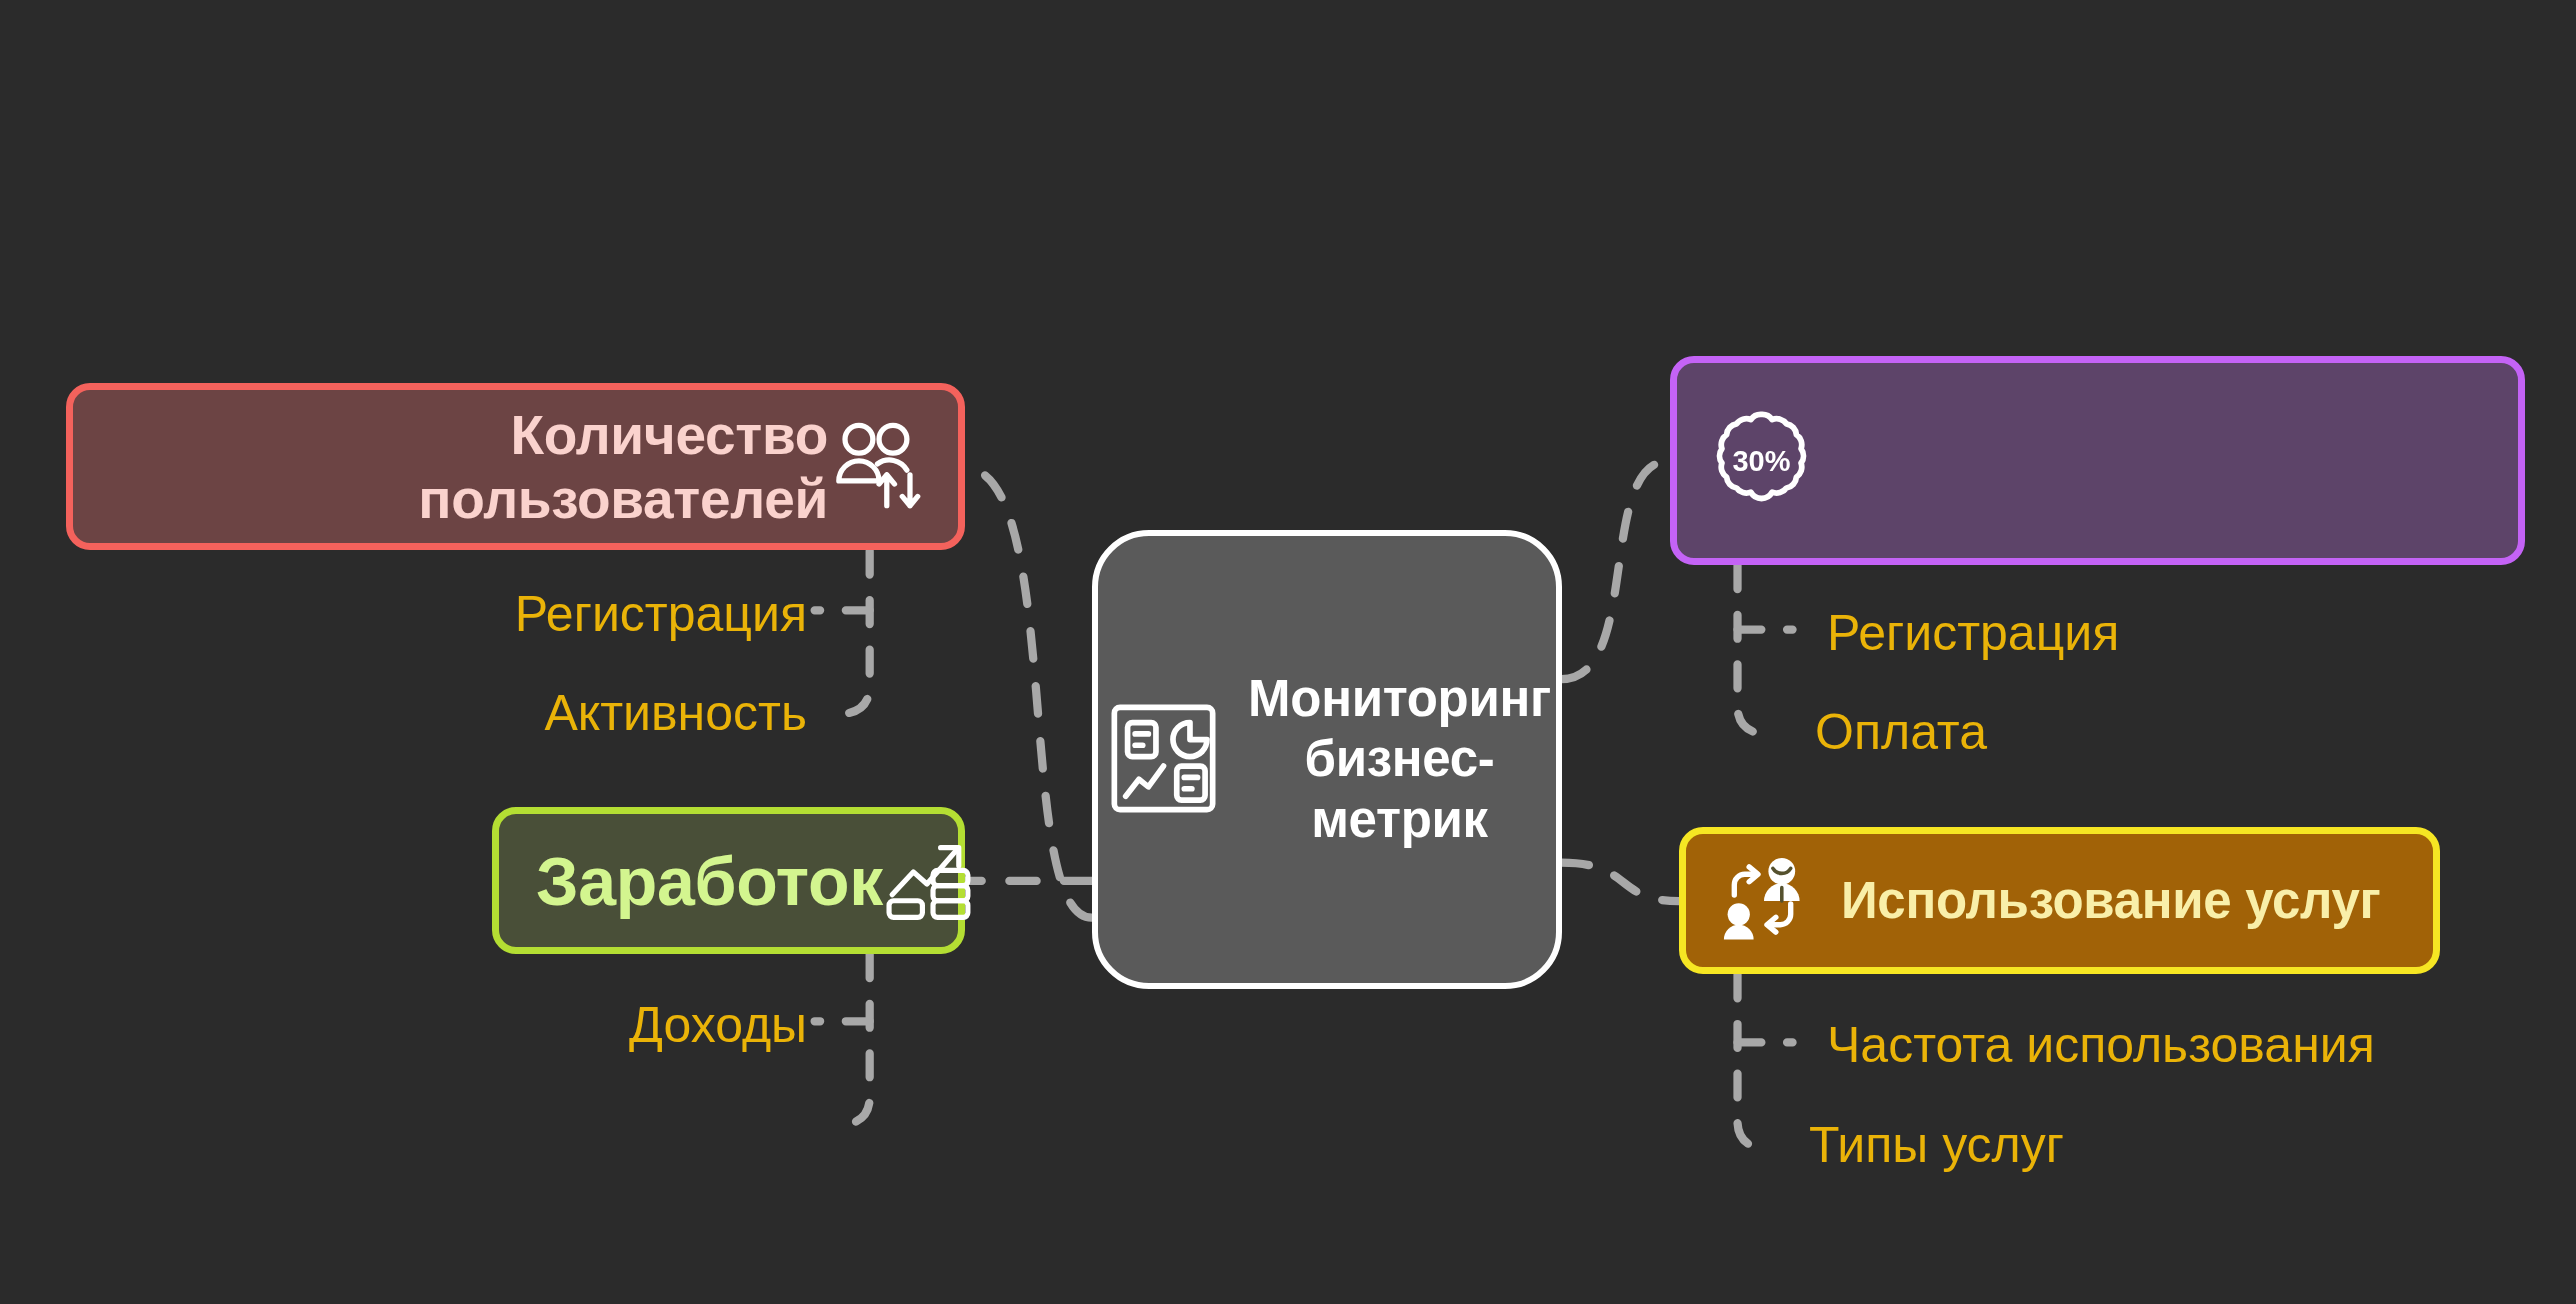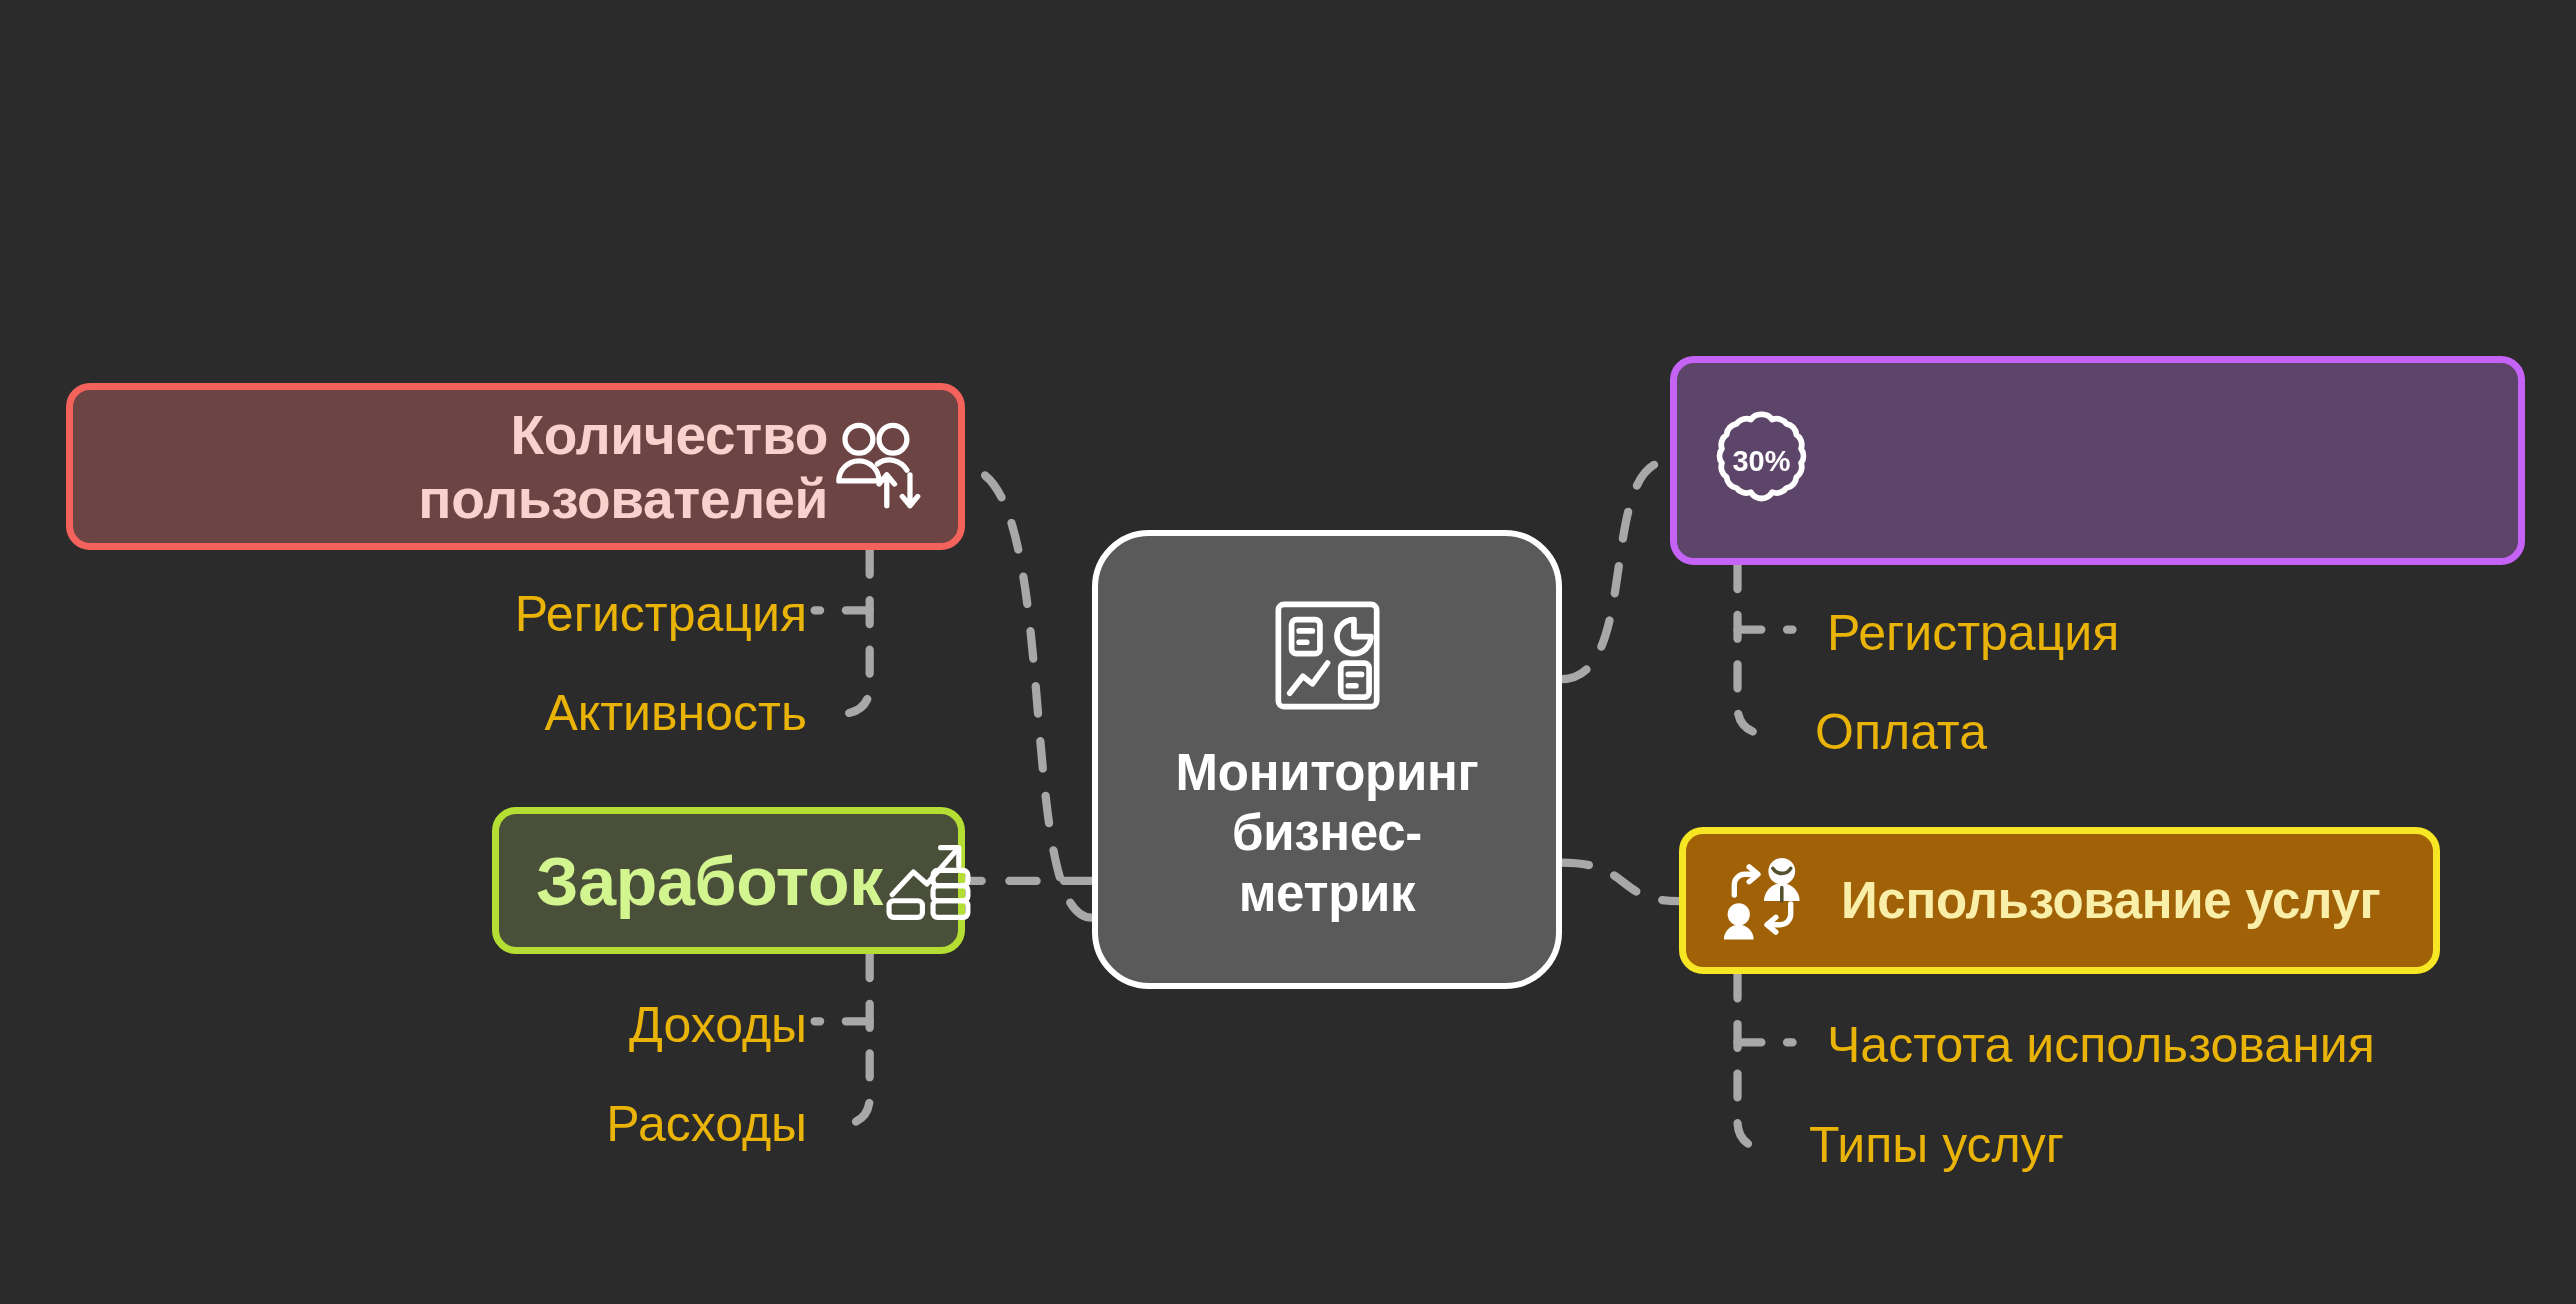--- a/index.html
+++ b/index.html
@@ -48,21 +48,21 @@
   
   #center-node {
     left: 1092px;
     top: 530px;
     width: 470px;
     height: 459px;
     border-radius: 57px;
     border-width: 6.4px;
     border-color: #ffffff;
     background: #5a5a5a;
-    flex-direction: column;
+    flex-direction: row;
     justify-content: center;
     align-items: center;
     gap: 24px;
   }
   #center-node .node-label {
     color: #ffffff;
     font-size: 51px;
     line-height: 1.18;
     text-align: center;
   }
@@ -269,21 +269,20 @@
         </g>
       </svg>
     </span>
     <span class="node-label">Использование услуг</span>
   </div>
 
   <div class="sub-label sub-right" id="sub-registration-users">Регистрация</div>
   <div class="sub-label sub-right" id="sub-activity">Активность</div>
 
   <div class="sub-label sub-right" id="sub-income">Доходы</div>
-  <div class="sub-label sub-right" id="sub-expenses">Расходы</div>
 
   <div class="sub-label" id="sub-registration-conv">Регистрация</div>
   <div class="sub-label" id="sub-payment">Оплата</div>
 
   <div class="sub-label" id="sub-frequency">Частота использования</div>
   <div class="sub-label" id="sub-service-types">Типы услуг</div>
 
 </div>
 
 

